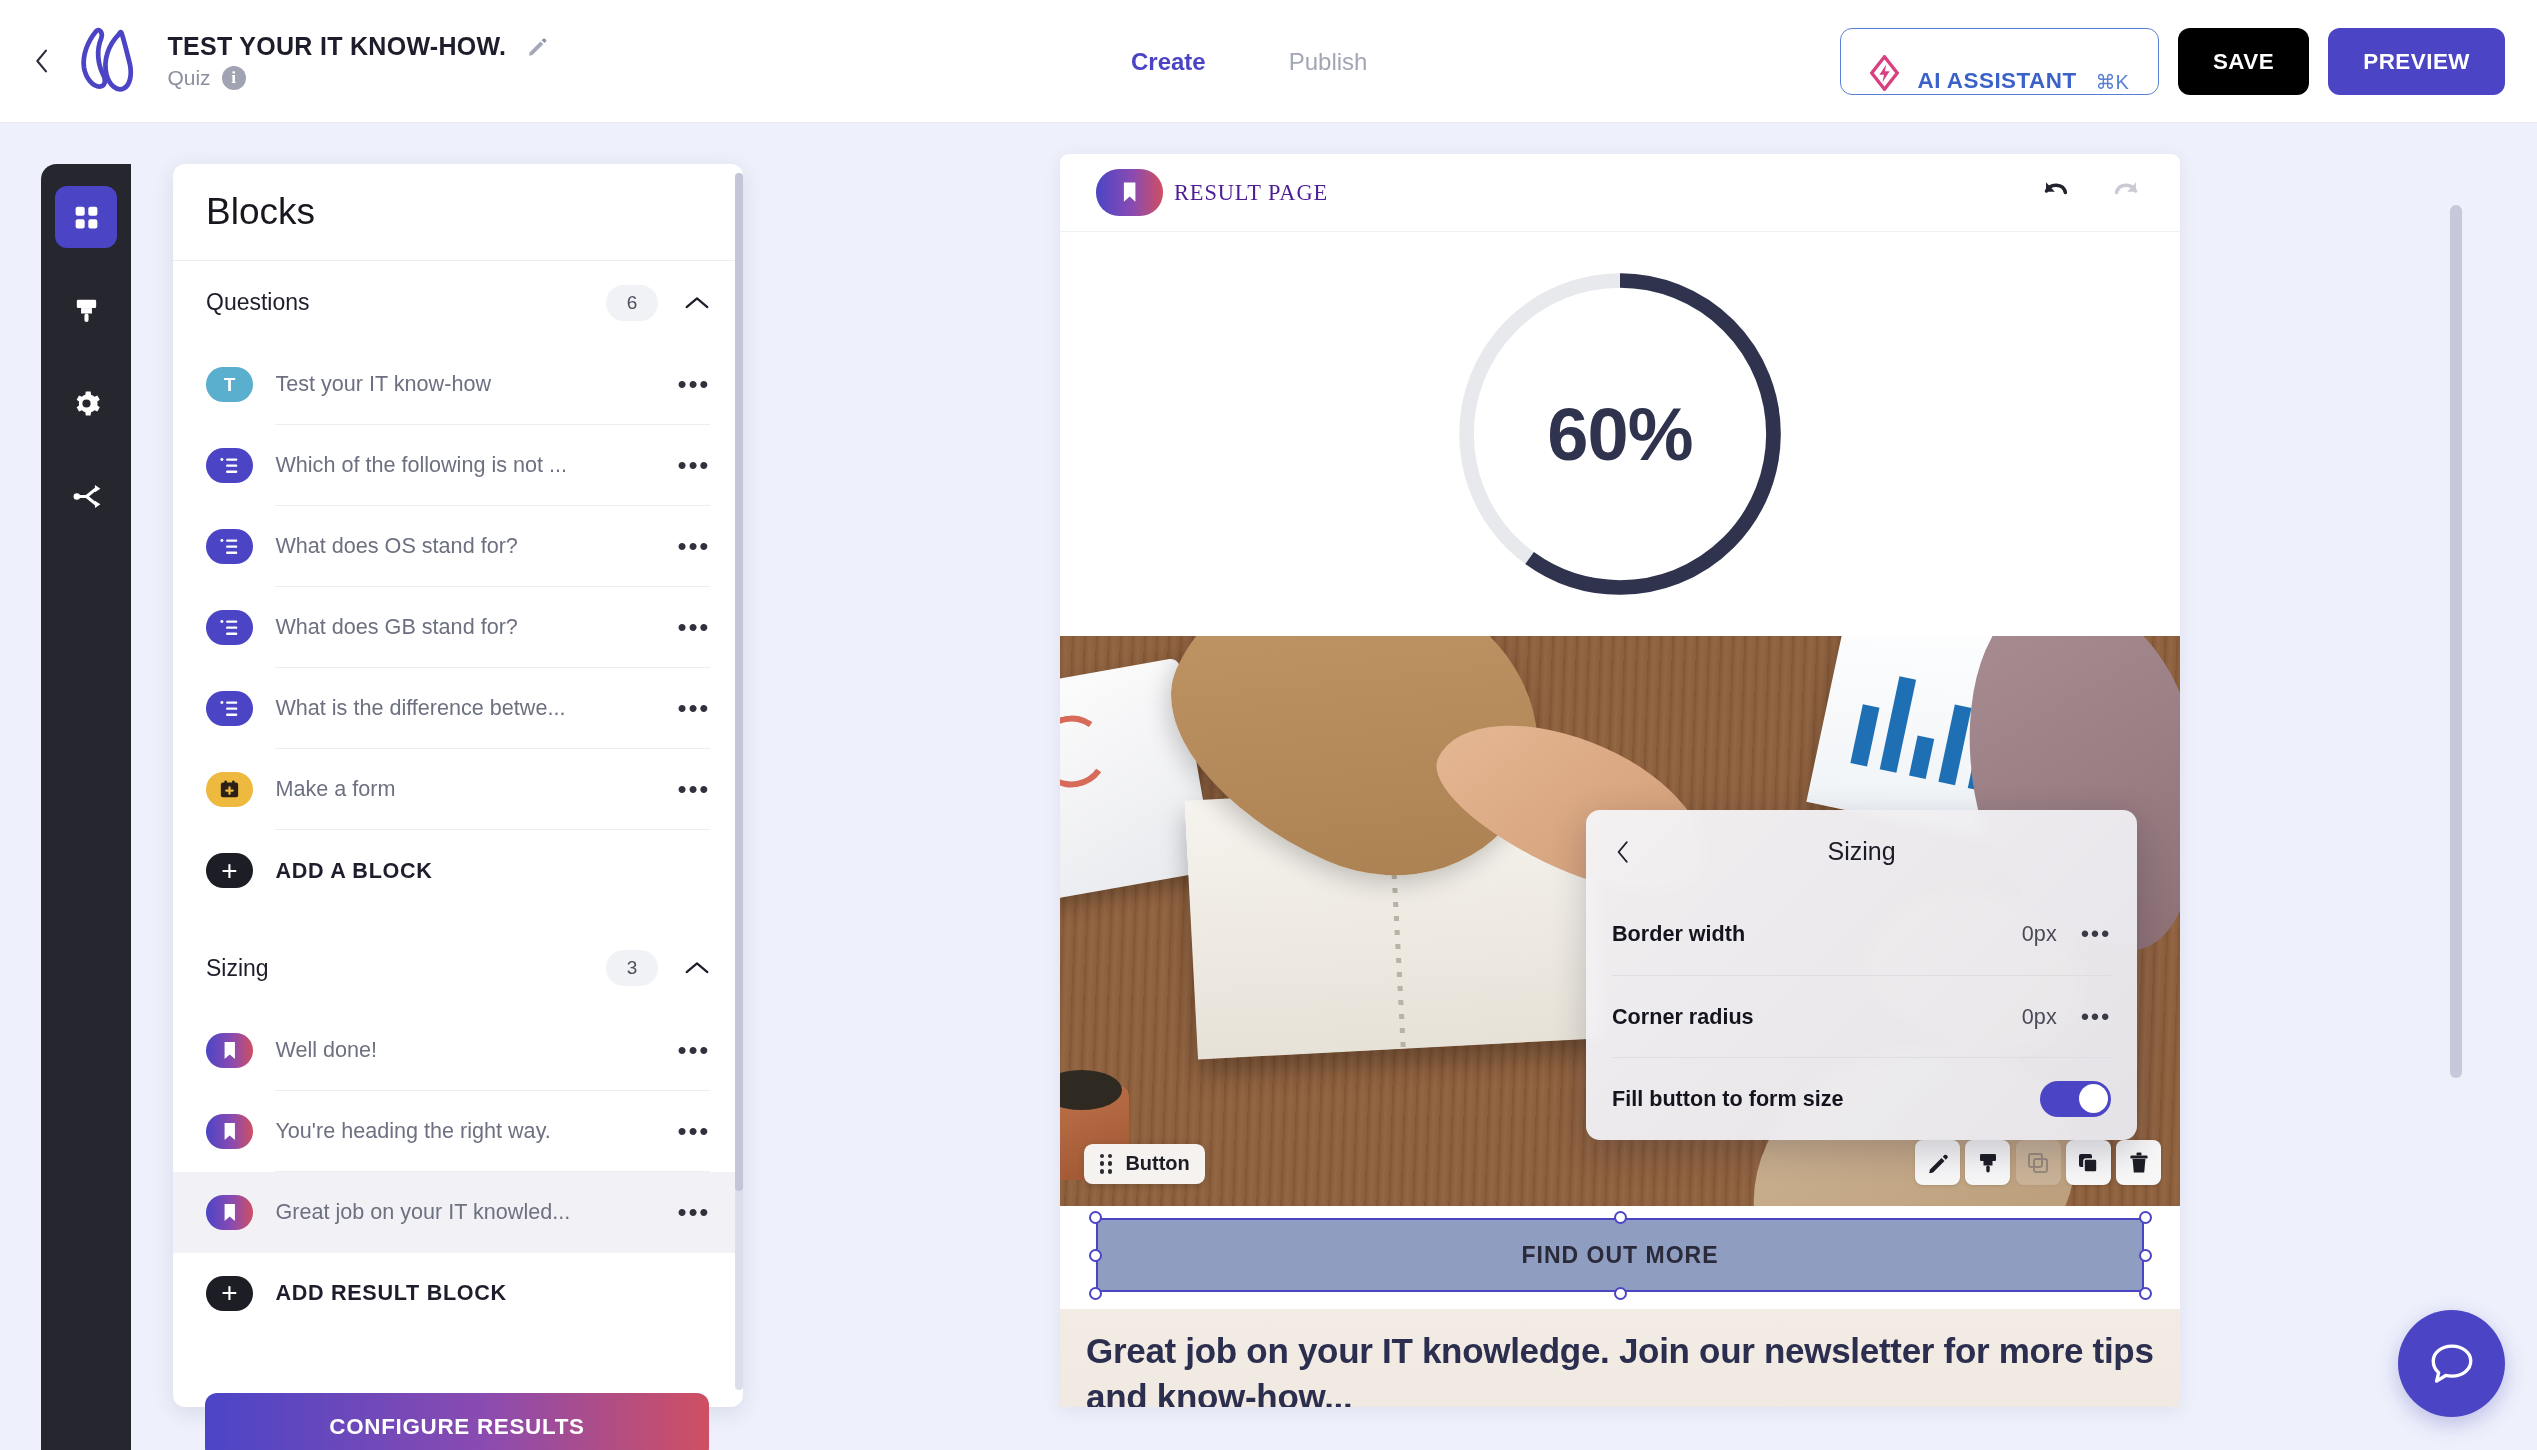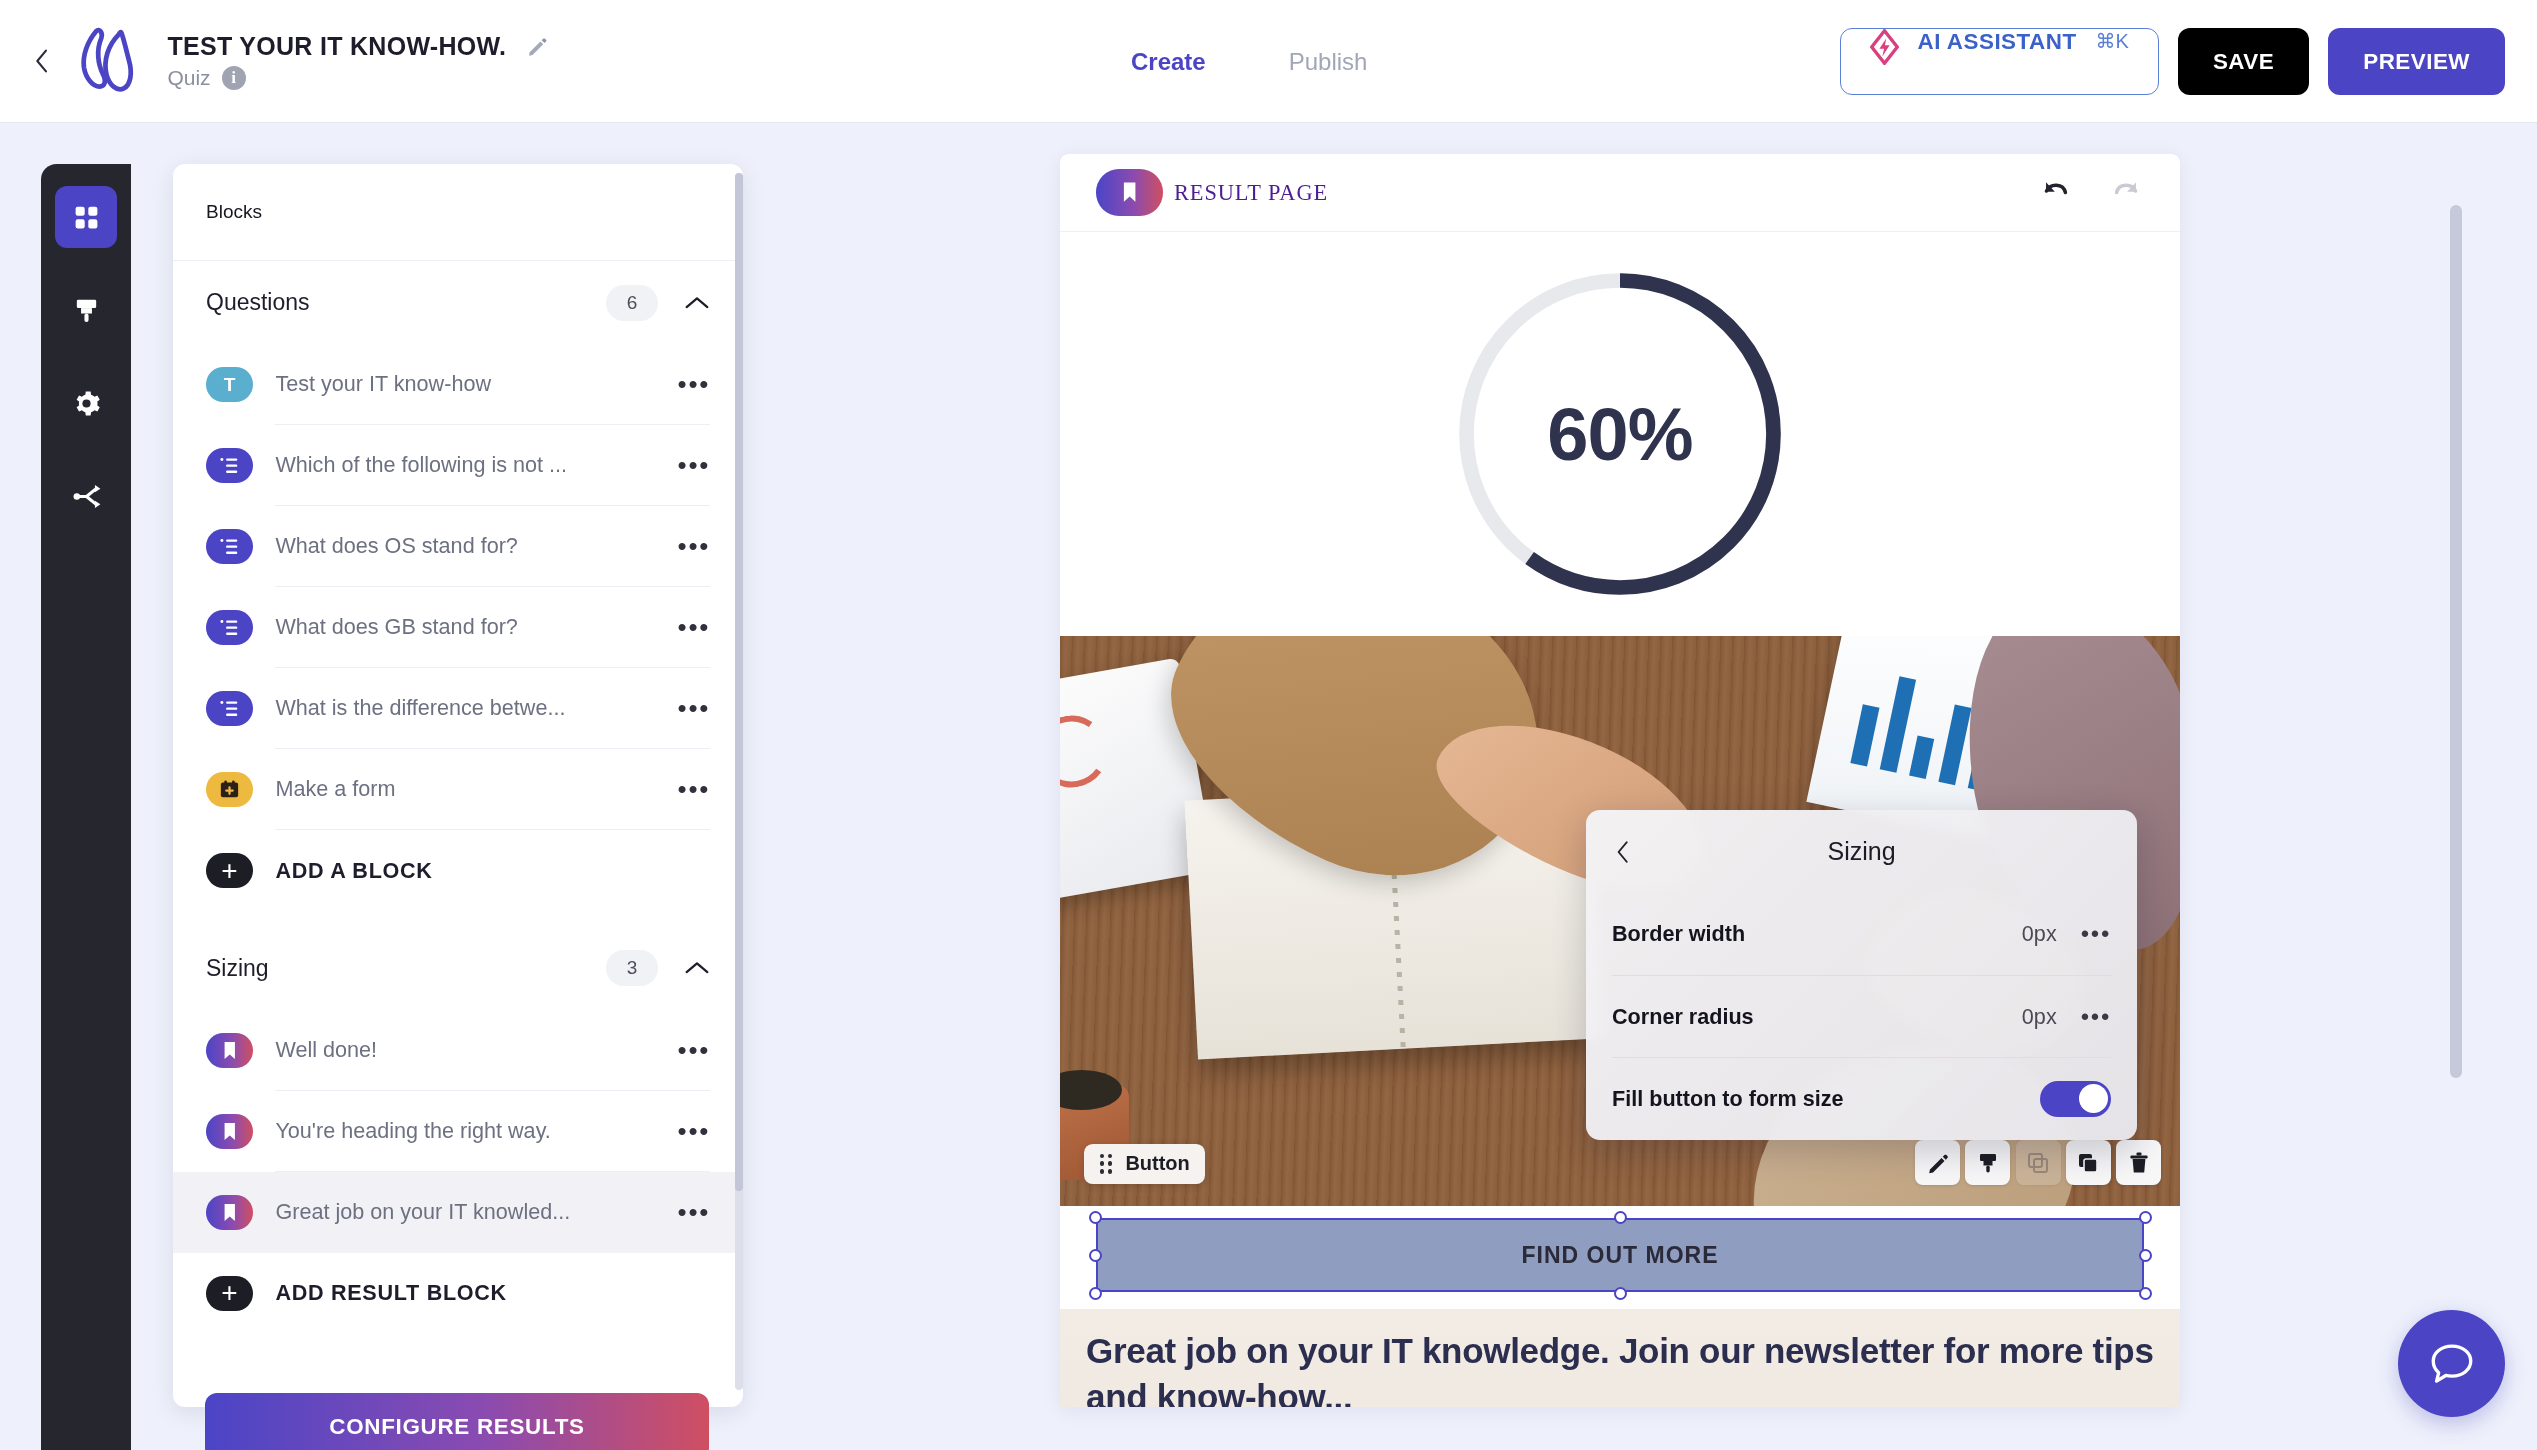--- a/index.html
+++ b/index.html
@@ -43,21 +43,21 @@
   }
   .nav-tab { font-size: 24px; cursor: pointer; }
   .nav-tab.active { color: #4b45c6; font-weight: 700; }
   .nav-tab.inactive { color: #a3a6b4; font-weight: 400; }
 
   .topbar-right {
     position: absolute; right: 33px; top: 0; height: 123px;
     display: flex; align-items: center; gap: 19px;
   }
   .ai-btn {
-    display: flex; align-items: flex-start; gap: 19px;
+    display: flex; align-items: flex-end; gap: 19px;
     height: 67px; padding: 0 29px;
     border: 1.7px solid #5a7fd6; border-radius: 12px; background: #fff;
     cursor: pointer;
   }
   .ai-label { font-size: 22.4px; font-weight: 700; color: #3a62c9; letter-spacing: 0.5px; }
   .ai-kbd { font-size: 20px; color: #5a7fd6; }
   .btn-save {
     height: 67px; padding: 0 35px; border-radius: 12px; background: #000;
     color: #fff; font-size: 22.4px; font-weight: 700; letter-spacing: 0.5px;
     display: flex; align-items: center; justify-content: center; cursor: pointer;
@@ -86,21 +86,21 @@
   .panel {
     position: absolute; left: 173px; top: 164px; width: 570px; height: 1243px;
     background: #fff; border-radius: 12px;
     box-shadow: 0 5.2px 22.4px rgba(30,35,80,.10);
     overflow: hidden;
   }
   .panel-head {
     height: 97px; display: flex; align-items: center;
     padding: 0 33px; border-bottom: 0.9px solid #eceef4;
   }
-  .panel-title { font-size: 19px; font-weight: 400; color: #17171f; }
+  .panel-title { font-size: 37px; font-weight: 400; color: #17171f; }
 
   .group-head {
     height: 83px; display: flex; align-items: center; padding: 0 33px;
   }
   .group-name { font-size: 23px; color: #1d1d2b; flex: 1; }
   .count-pill {
     min-width: 52px; height: 36px; border-radius: 18px; background: #f1f2f6;
     display: flex; align-items: center; justify-content: center;
     font-size: 19px; color: #4d4f5c; padding: 0 14px;
   }

